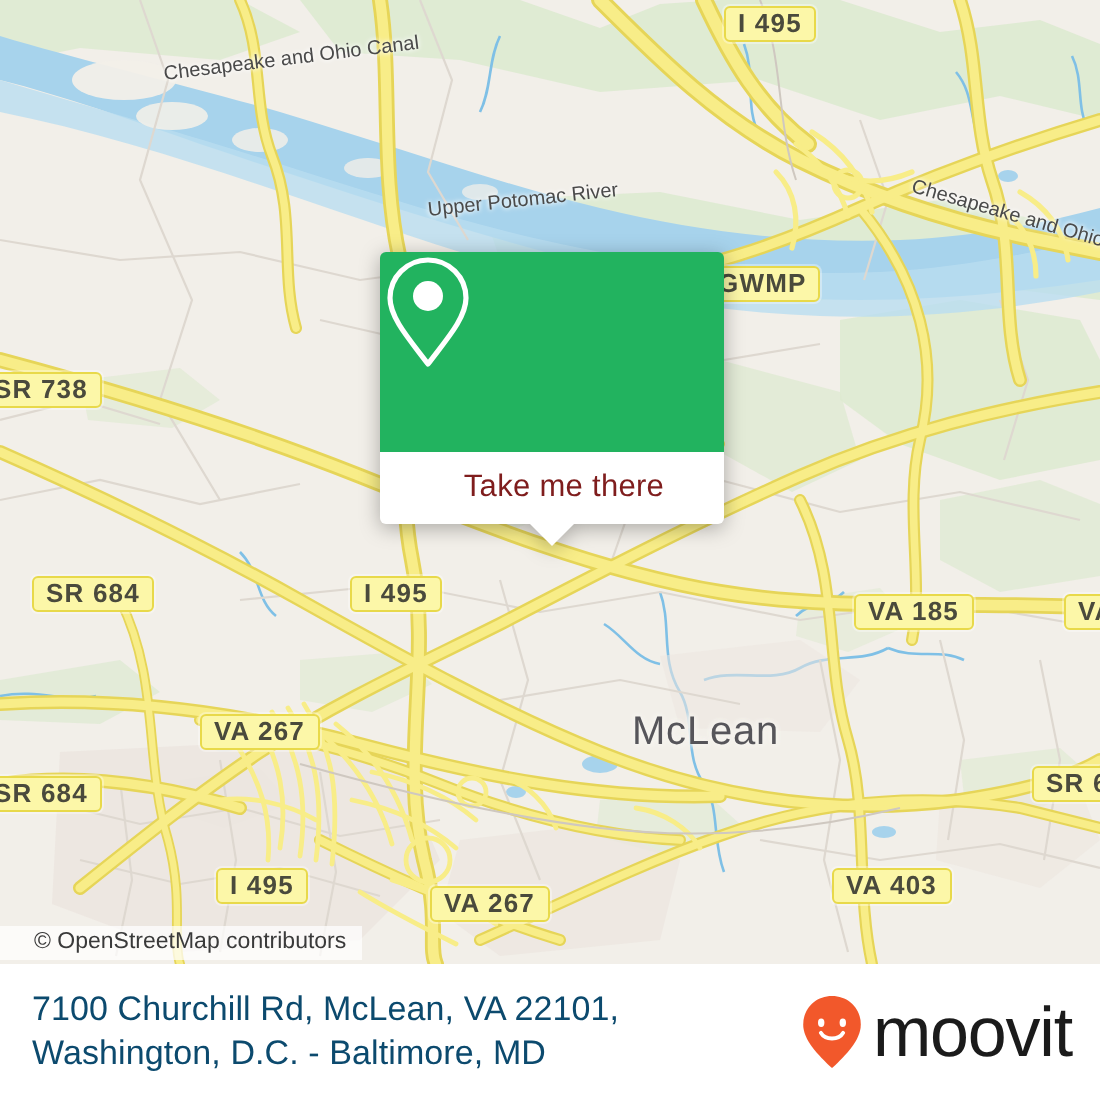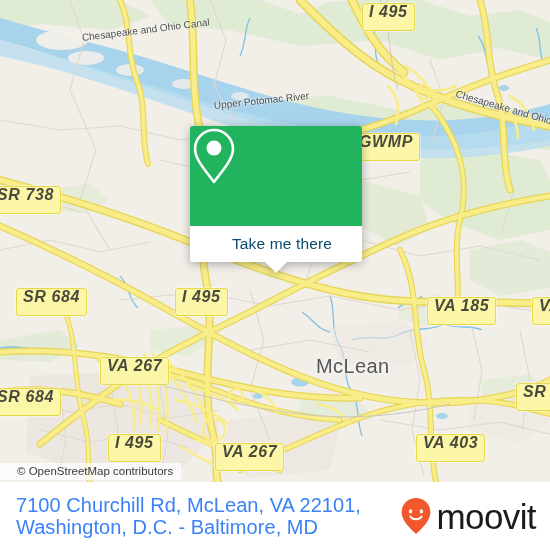--- a/index.html
+++ b/index.html
@@ -34,28 +34,27 @@
     text-shadow:0 0 2px #ffffff,0 0 3px #ffffff;
   }
 
   
   .shield{
     position:absolute;
     background:#fcf7a8;
     border:1.6px solid #e8d94a;
     border-radius:3px;
     color:#4a4a3c;
-    font-size:16px;
+    font-size:13px;
     font-weight:bold;
     letter-spacing:.6px;
-    padding:1px 6px 12px 6px;
+    padding:1px 6px 2px 6px;
     line-height:13px;
     white-space:nowrap;
     box-shadow:0 0 0 1px rgba(255,255,255,.35);
-    font-style:italic;
   }
 
   
   #popup{
     position:absolute;left:190px;top:126px;width:172px;
     filter:drop-shadow(0 2px 5px rgba(0,0,0,.30));
   }
   #popup-head{
     background:#22b35f;
     height:100px;
@@ -63,21 +62,21 @@
     display:flex;align-items:center;justify-content:center;
   }
   #popup-foot{
     background:#ffffff;
     height:36px;
     border-radius:0 0 3px 3px;
     display:flex;align-items:center;justify-content:center;
     position:relative;
   }
   #popup-foot-label{
-    font-size:15.5px;color:#0c4a6e;letter-spacing:.15px;margin-left:12px;
+    font-size:15.5px;color:#7f1d1d;letter-spacing:.15px;margin-left:12px;
   }
   #popup-tail{
     position:absolute;left:50%;top:100%;margin-left:-11px;
     width:0;height:0;
     border-left:11px solid transparent;
     border-right:11px solid transparent;
     border-top:11px solid #ffffff;
   }
 
   
@@ -91,21 +90,21 @@
 
   
   #footer{
     position:absolute;left:0;top:482px;width:550px;height:68px;
     background:#ffffff;
     display:flex;align-items:center;
   }
   #footer-address{
     flex:1;
     padding:0 10px 0 16px;
-    font-size:20px;line-height:22px;color:#3b82f6;
+    font-size:17px;line-height:22px;color:#0c4a6e;
     letter-spacing:.05px;
   }
   #brand{
     display:flex;align-items:center;
     padding-right:14px;gap:5px;
   }
   #brand-word{
     font-size:35px;line-height:31px;color:#1b1b1b;
     letter-spacing:-0.6px;font-weight:normal;
   }

